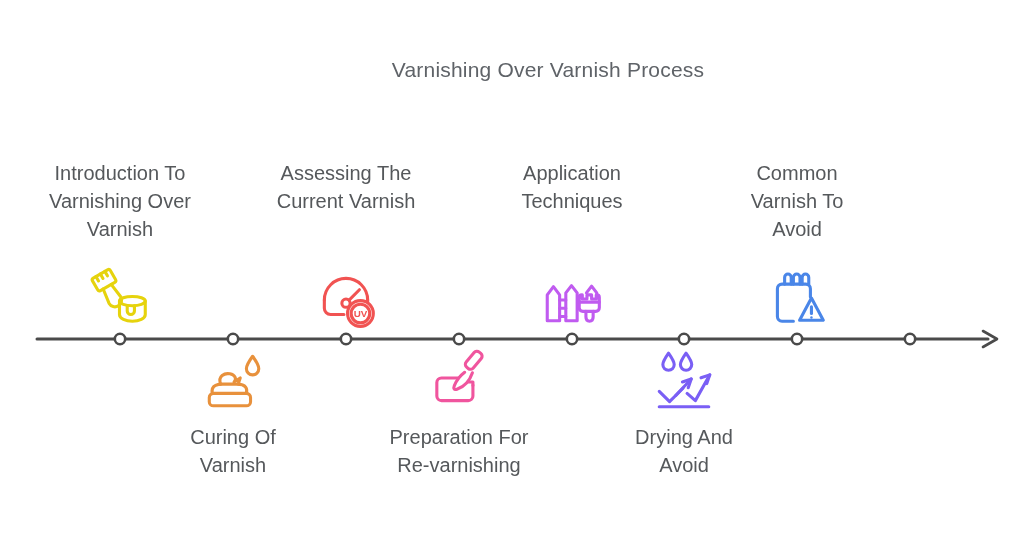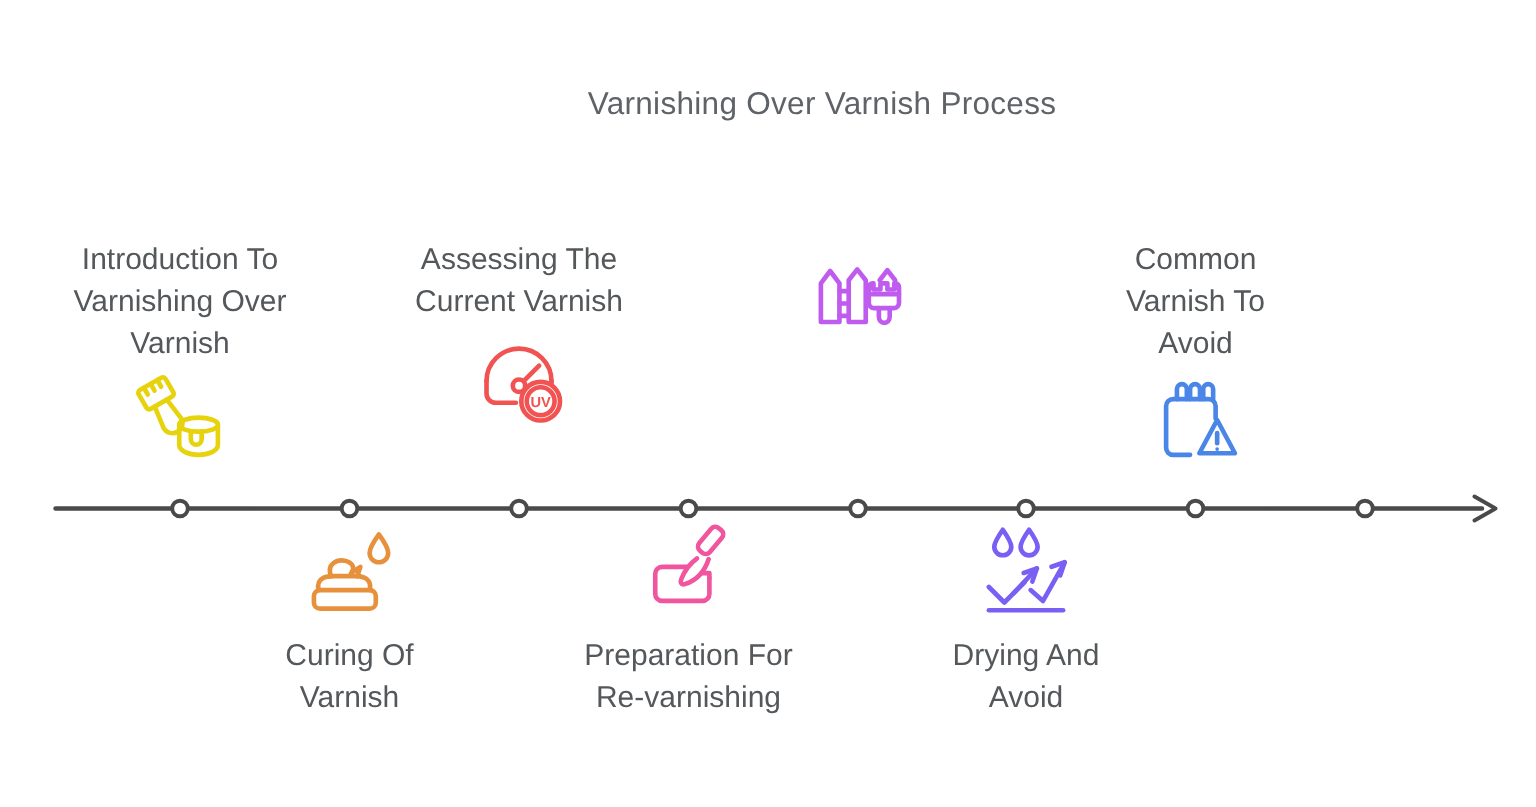--- a/index.html
+++ b/index.html
@@ -7,21 +7,21 @@
     position:relative;width:1024px;height:538px;background:#ffffff;overflow:hidden;
     font-family:"Liberation Sans", sans-serif;
   }
   .title{
     position:absolute;top:58px;left:0;width:1024px;text-align:center;
     font-size:21px;color:#5f6368;letter-spacing:.2px;padding-left:36px;
   }
   .step{
     position:absolute;width:192px;display:flex;flex-direction:column;align-items:center;
   }
-  .step.above{top:159px;height:172px;justify-content:flex-start;}
+  .step.above{top:159px;height:172px;justify-content:space-between;}
   .step.below{top:347px;}
   .step .label{
     font-size:20px;line-height:28px;color:#55585b;text-align:center;white-space:pre-line;
   }
   .step.above .label{margin-bottom:4px;}
   .step.below .label{margin-top:10px;}
   .icon{width:66px;height:66px;display:flex;align-items:center;justify-content:center;}
   .icon svg{width:66px;height:66px;display:block;}
   .timeline{position:absolute;left:0;top:327px;width:1024px;height:24px;}
   svg .ico{fill:none;stroke:currentColor;stroke-width:3;stroke-linecap:round;stroke-linejoin:round;}
@@ -115,20 +115,22 @@
           <path d="M35 34 L45 24"></path>
         </g>
         <circle class="ico-fill" cx="46" cy="47" r="12.5"></circle>
         <circle class="ico" cx="46" cy="47" r="9"></circle>
         <text x="46" y="50.5" text-anchor="middle" font-size="9.5" font-weight="bold" fill="currentColor" stroke="none">UV</text>
       </svg>
     </div>
   </div>
 
   <div class="step above" style="left:476px">
+    <div class="label">Application
+Techniques</div>
     <div class="icon" style="color: rgb(192, 91, 240);">
       <svg viewBox="0 0 64 64">
         <g class="ico">
           <path d="M8 29 l6 -8 6 8 v25 h-12 z"></path>
           <path d="M26 27 l5.5 -7 5.5 7 v27 h-11 z"></path>
           <path d="M20 34 h6 M20 42 h6 M20 50 h6"></path>
           <path d="M46 27 l5 -6.5 5 6.5 v5"></path>
           <path d="M39 36 v-4.5 c0 -1.5 1 -2.5 2.5 -2.5 h.5 v4 h4.5 v-4 h4.5 v4 h4.5 v-4 h.5 c1.5 0 2.5 1 2.5 2.5 V36"></path>
           <path d="M39 36 h19.5 v5.5 c0 2 -1.5 3.5 -3.5 3.5 h-12.5 c-2 0 -3.5 -1.5 -3.5 -3.5 z" fill="#ffffff"></path>
           <path d="M45.5 45 v5.5 c0 2.5 1.5 4 3.5 4 s3.5 -1.5 3.5 -4 V45"></path>

